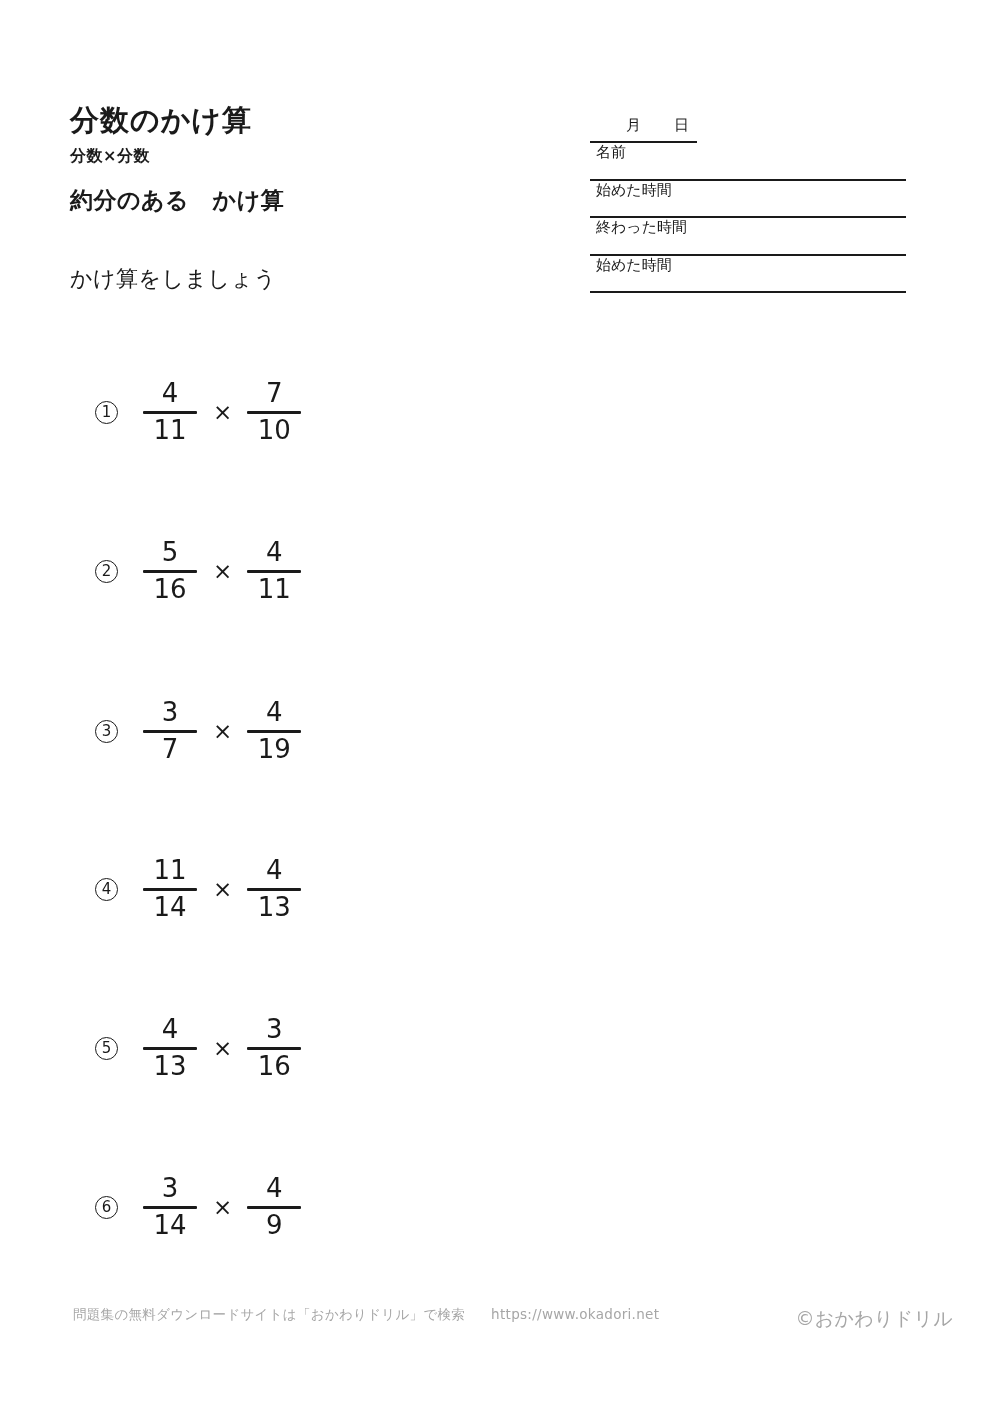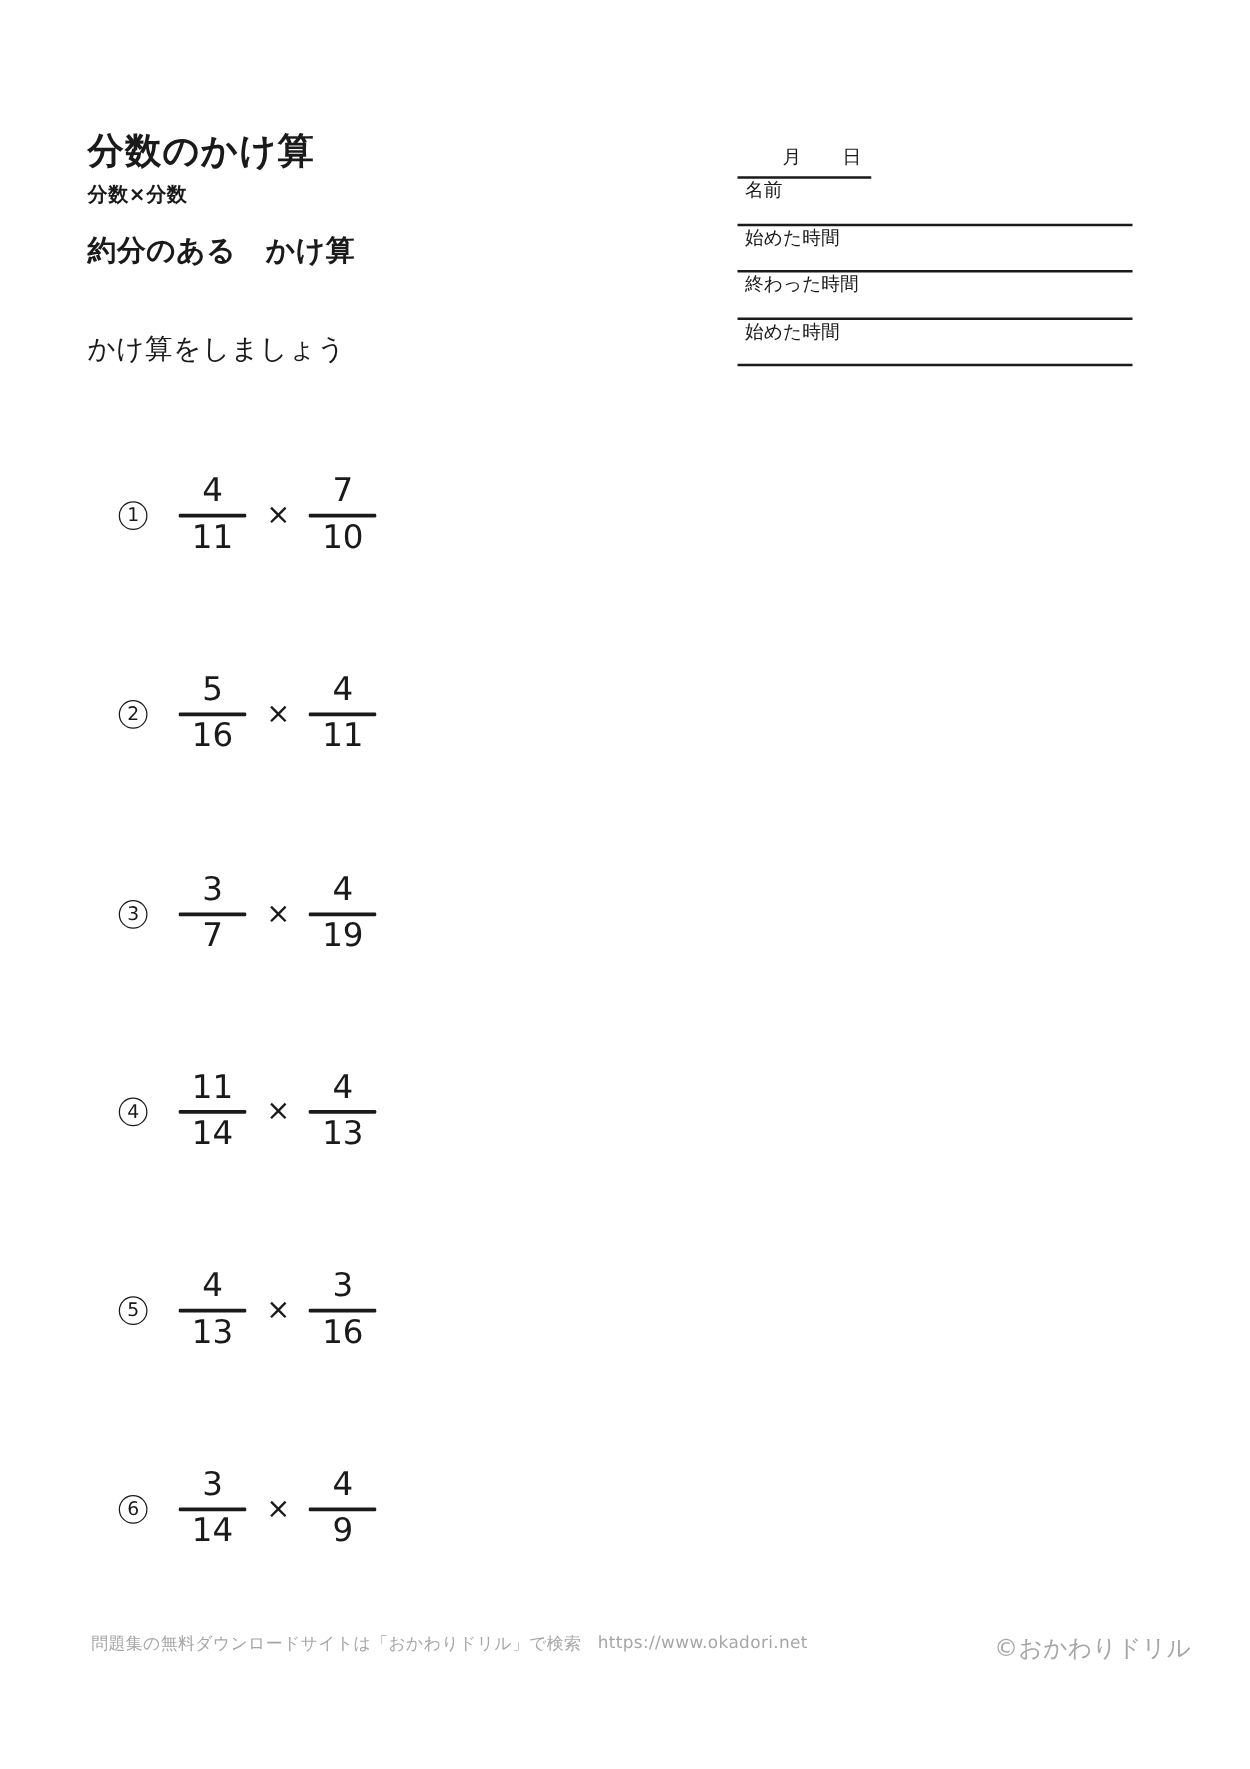--- a/index.html
+++ b/index.html
@@ -71,21 +71,21 @@
   .frac .bar {
     align-self:stretch; height:3px; background:#1a1a1a;
     margin:2px 0; border-radius:1px;
   }
   .times { font-size:23px; margin:0 15px 0 16px; flex:0 0 auto; }
 
   
   .footer-left {
     position:absolute; left:53px; top:1306px;
     font-size:13.5px; color:#a6a6a6; letter-spacing:0.3px;
-    display:flex; gap:13px;
+    display:flex; gap:26px;
   }
   .footer-right {
     position:absolute; right:67px; top:1306px;
     font-size:19px; color:#a6a6a6; letter-spacing:0.3px;
   }
 </style>
 </head>
 <body>
 
 <div class="page">

